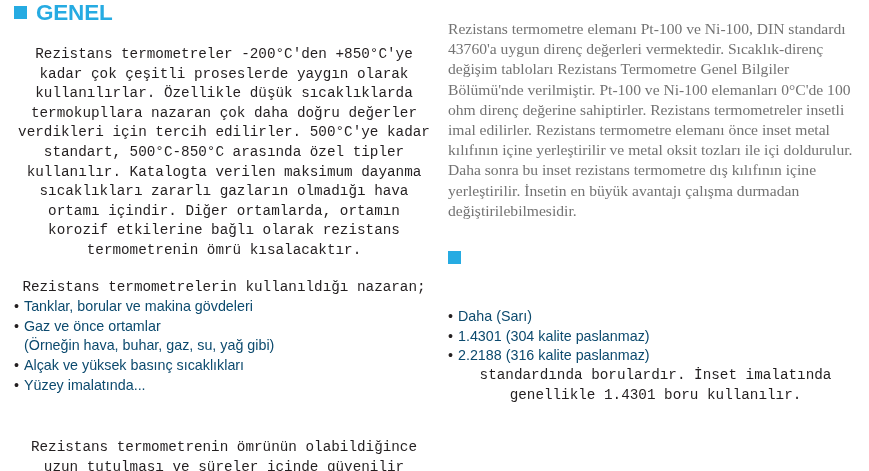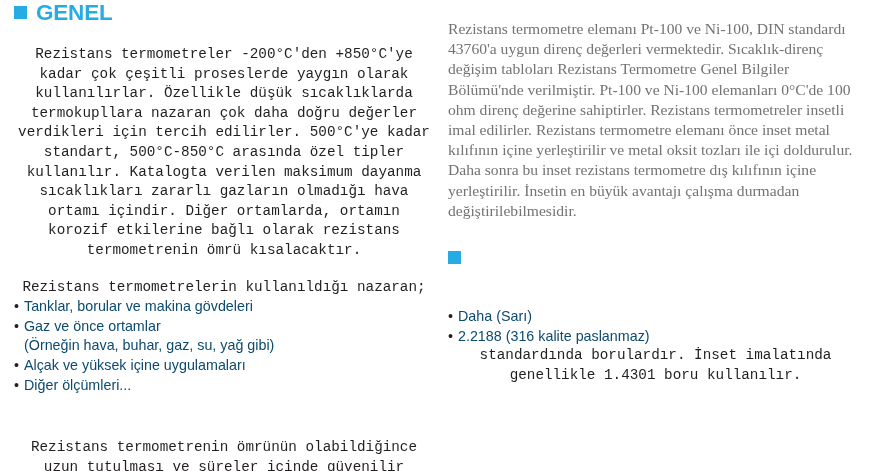--- a/index.html
+++ b/index.html
@@ -107,22 +107,22 @@
         <span class="sq"></span><span class="htext">GENEL</span>
       </h2>
       <div class="sp-head-to-body"></div>
       <p class="body">Rezistans termometreler -200°C'den +850°C'ye kadar çok çeşitli proseslerde yaygın olarak kullanılırlar. Özellikle düşük sıcaklıklarda termokupllara nazaran çok daha doğru değerler verdikleri için tercih edilirler. 500°C'ye kadar standart, 500°C-850°C arasında özel tipler kullanılır. Katalogta verilen maksimum dayanma sıcaklıkları zararlı gazların olmadığı hava ortamı içindir. Diğer ortamlarda, ortamın korozif etkilerine bağlı olarak rezistans termometrenin ömrü kısalacaktır.</p>
       <div class="sp-para"></div>
       <p class="body">Rezistans termometrelerin kullanıldığı nazaran;</p>
       <ul class="list">
         <li class="bulleted">Tanklar, borular ve makina gövdeleri</li>
         <li class="bulleted">Gaz ve önce ortamlar</li>
         <li class="plain">(Örneğin hava, buhar, gaz, su, yağ gibi)</li>
-        <li class="bulleted">Alçak ve yüksek içine uygulamaları</li>
-        <li class="bulleted">Diğer ölçümleri...</li>
+        <li class="bulleted">Alçak ve yüksek basınç sıcaklıkları</li>
+        <li class="bulleted">Yüzey imalatında...</li>
       </ul>
     </div>
 
     <div class="sp-block"></div>
 
     <div>
       <div class="sp-head-to-body"></div>
       <p class="body">Rezistans termometrenin ömrünün olabildiğince uzun tutulması ve süreler içinde güvenilir sonuçlar alınması için çalışma koşullarına uygun rezistans termometre elemanı, koruyucu kılıf ve montaj türü seçilmelidir. Rezistans Termometre Genel Bilgiler Bölümü'nü inceleyiniz.</p>
     </div>
 
@@ -138,20 +138,21 @@
     <div class="sp-block"></div>
 
     <div>
       <h2 class="heading">
         <span class="sq"></span>
       </h2>
       <div class="sp-head-to-body"></div>
       <div class="sp-para"></div>
       <ul class="list">
         <li class="bulleted">Daha (Sarı)</li>
+        <li class="bulleted">1.4301 (304 kalite paslanmaz)</li>
         <li class="bulleted">2.2188 (316 kalite paslanmaz)</li>
       </ul>
       <p class="body">standardında borulardır. İnset imalatında genellikle 1.4301 boru kullanılır.</p>
     </div>
 
   </div>
 
 </div>
 
 </body></html>

